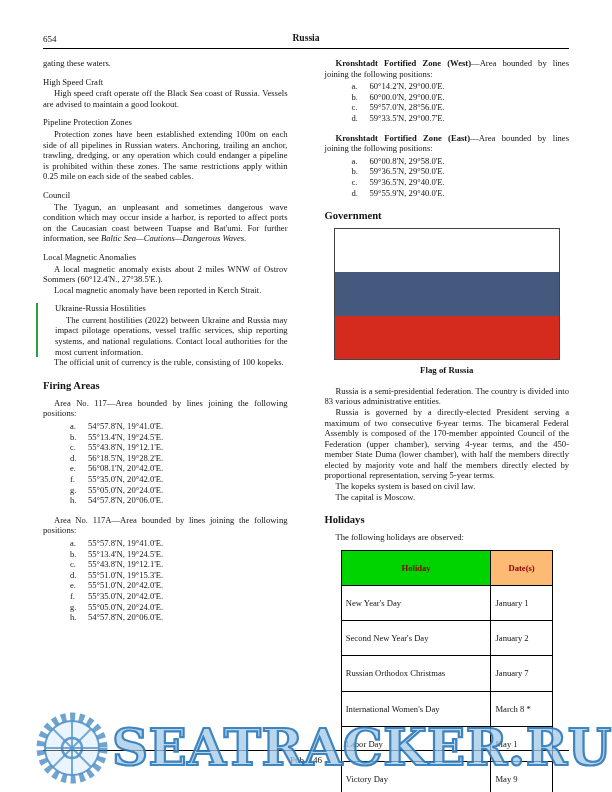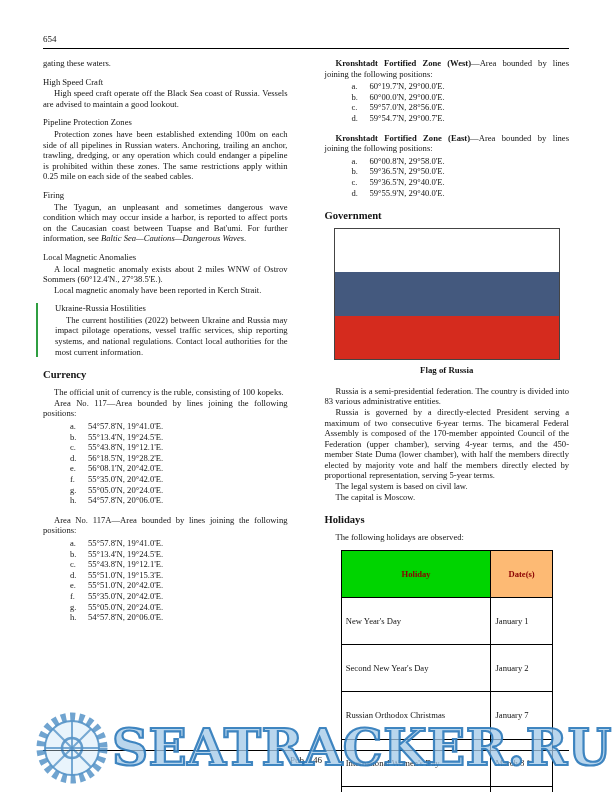--- a/index.html
+++ b/index.html
@@ -18,21 +18,21 @@
   .para.noindent{text-indent:0;}
   .bighead{font-size:10.6px;font-weight:bold;margin:12px 0 6px 0;line-height:12px;}
   .poslist{margin:2px 0 9px 27px;}
   .posrow{display:flex;}
   .poslet{width:18px;}
   .flagwrap{margin-top:2px;}
   .flag{width:226px;height:132px;margin:2px auto 5px auto;border:1px solid #444;display:flex;flex-direction:column;}
   .stripe{flex:1;}
   .flagcap{text-align:center;font-weight:bold;font-size:8.8px;margin:2px 0 10px 0;}
   table.holidays{border-collapse:collapse;margin:7px auto 0 auto;width:212px;}
-  .holidays th,.holidays td{border:1px solid #000;padding:18px 4px;font-size:8.6px;text-align:left;vertical-align:top;line-height:10.2px;}
+  .holidays th,.holidays td{border:1px solid #000;padding:12px 4px;font-size:8.6px;text-align:left;vertical-align:top;line-height:10.2px;}
   .holidays th{text-align:center;font-weight:bold;}
   .changebar{border-left:2px solid #2F9E41;padding-left:17px;margin-left:-7px;margin-top:8px;}
   .changebar .sidehead{margin-top:0;}
   .footer{position:absolute;left:43px;right:43px;bottom:26px;text-align:center;}
   .footrule{border-top:1.3px solid #000;}
   .pub{font-size:9px;margin-top:4px;}
   .watermark{position:absolute;left:34px;right:-30px;bottom:6px;display:flex;align-items:center;z-index:6;pointer-events:none;}
   .wmlogo{flex:0 0 auto;opacity:0.8;margin-right:2px;}
   .wmtext{font-family:"DejaVu Serif",serif;font-weight:bold;font-size:50px;white-space:nowrap;
           color:rgba(205,230,248,0.55);-webkit-text-stroke:2.2px rgba(46,122,186,0.9);
@@ -40,49 +40,50 @@
   i{font-style:italic;}
 </style>
 </head>
 <body>
 
 <div class="page">
   <div class="inner">
 
     <div class="header">
       <span class="pageno">654</span>
+      <span class="runtitle">Russia</span>
     </div>
     <div class="headrule"></div>
 
     <div class="cols">
 
       <div class="col">
         <p class="para noindent">gating these waters.</p>
 
         <h3 class="sidehead">High Speed Craft</h3>
         <p class="para">High speed craft operate off the Black Sea coast of Russia. Vessels are advised to maintain a good lookout.</p>
 
         <h3 class="sidehead">Pipeline Protection Zones</h3>
         <p class="para">Protection zones have been established extending 100m on each side of all pipelines in Russian waters. Anchoring, trailing an anchor, trawling, dredging, or any operation which could endanger a pipeline is prohibited within these zones. The same restrictions apply within 0.25 mile on each side of the seabed cables.</p>
 
-        <h3 class="sidehead">Firing</h3>
+        <h3 class="sidehead">Council</h3>
         <p class="para"><span>The Tyagun, an unpleasant and sometimes dangerous wave condition which may occur inside a harbor, is reported to affect ports on the Caucasian coast between Tuapse and Bat'umi. For further information, see </span><i>Baltic Sea—Cautions—Dangerous Waves</i><span>.</span></p>
 
         <h3 class="sidehead">Local Magnetic Anomalies</h3>
         <p class="para">A local magnetic anomaly exists about 2 miles WNW of Ostrov Sommers (60°12.4'N., 27°38.5'E.).</p>
         <p class="para">Local magnetic anomaly have been reported in Kerch Strait.</p>
 
         <div class="changebar">
           <h3 class="sidehead">Ukraine-Russia Hostilities</h3>
           <p class="para">The current hostilities (2022) between Ukraine and Russia may impact pilotage operations, vessel traffic services, ship reporting systems, and national regulations. Contact local authorities for the most current information.</p>
         </div>
 
-        <h2 class="bighead">Currency</h2>
         <p class="para">The official unit of currency is the ruble, consisting of 100 kopeks.</p>
 
+        <h2 class="bighead">Firing Areas</h2>
         <p class="para">Area No. 117—Area bounded by lines joining the following positions:</p>
         <div class="poslist">
 
             <div class="posrow">
               <span class="poslet">a.</span>
               <span class="poscoord">54°57.8'N, 19°41.0'E.</span>
             </div>
 
             <div class="posrow">
               <span class="poslet">b.</span>
@@ -164,36 +165,36 @@
             </div>
           </div>
       </div>
 
       <div class="col">
         <p class="para"><b>Kronshtadt Fortified Zone (West)</b><span>—Area bounded by lines joining the following positions:</span></p>
         <div class="poslist">
 
             <div class="posrow">
               <span class="poslet">a.</span>
-              <span class="poscoord">60°19.7'N, 29°00.0'E.</span>
+              <span class="poscoord">60°14.2'N, 29°00.0'E.</span>
             </div>
 
             <div class="posrow">
               <span class="poslet">b.</span>
               <span class="poscoord">60°00.0'N, 29°00.0'E.</span>
             </div>
 
             <div class="posrow">
               <span class="poslet">c.</span>
               <span class="poscoord">59°57.0'N, 28°56.0'E.</span>
             </div>
 
             <div class="posrow">
               <span class="poslet">d.</span>
-              <span class="poscoord">59°54.7'N, 29°00.7'E.</span>
+              <span class="poscoord">59°33.5'N, 29°00.7'E.</span>
             </div>
           </div>
 
         <p class="para"><b>Kronshtadt Fortified Zone (East)</b><span>—Area bounded by lines joining the following positions:</span></p>
         <div class="poslist">
 
             <div class="posrow">
               <span class="poslet">a.</span>
               <span class="poscoord">60°00.8'N, 29°58.0'E.</span>
             </div>
@@ -220,21 +221,21 @@
           <div class="flag">
             <div class="stripe" style="background-color: rgb(255, 255, 255);"></div>
             <div class="stripe" style="background-color: rgb(68, 89, 126);"></div>
             <div class="stripe" style="background-color: rgb(213, 43, 30);"></div>
           </div>
           <div class="flagcap">Flag of Russia</div>
         </div>
 
         <p class="para">Russia is a semi-presidential federation. The country is divided into 83 various administrative entities.</p>
         <p class="para">Russia is governed by a directly-elected President serving a maximum of two consecutive 6-year terms. The bicameral Federal Assembly is composed of the 170-member appointed Council of the Federation (upper chamber), serving 4-year terms, and the 450-member State Duma (lower chamber), with half the members directly elected by majority vote and half the members directly elected by proportional representation, serving 5-year terms.</p>
-        <p class="para">The legal system is based on civil law.</p>
+        <p class="para">The kopeks system is based on civil law.</p>
         <p class="para">The capital is Moscow.</p>
 
         <h2 class="bighead">Holidays</h2>
         <p class="para">The following holidays are observed:</p>
 
         <table class="holidays">
           <thead>
             <tr>
               <th style="background-color: rgb(0, 212, 0); color: rgb(139, 0, 0);">Holiday</th>
               <th style="background-color: #fdba74; color: rgb(139, 0, 0);">Date(s)</th>

